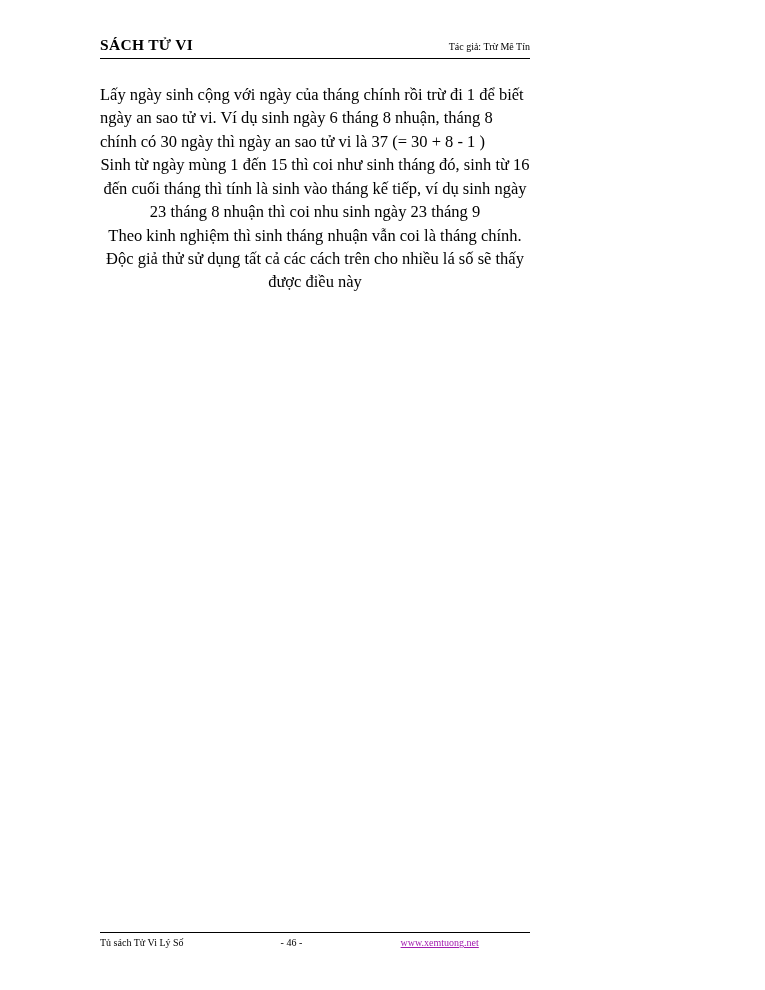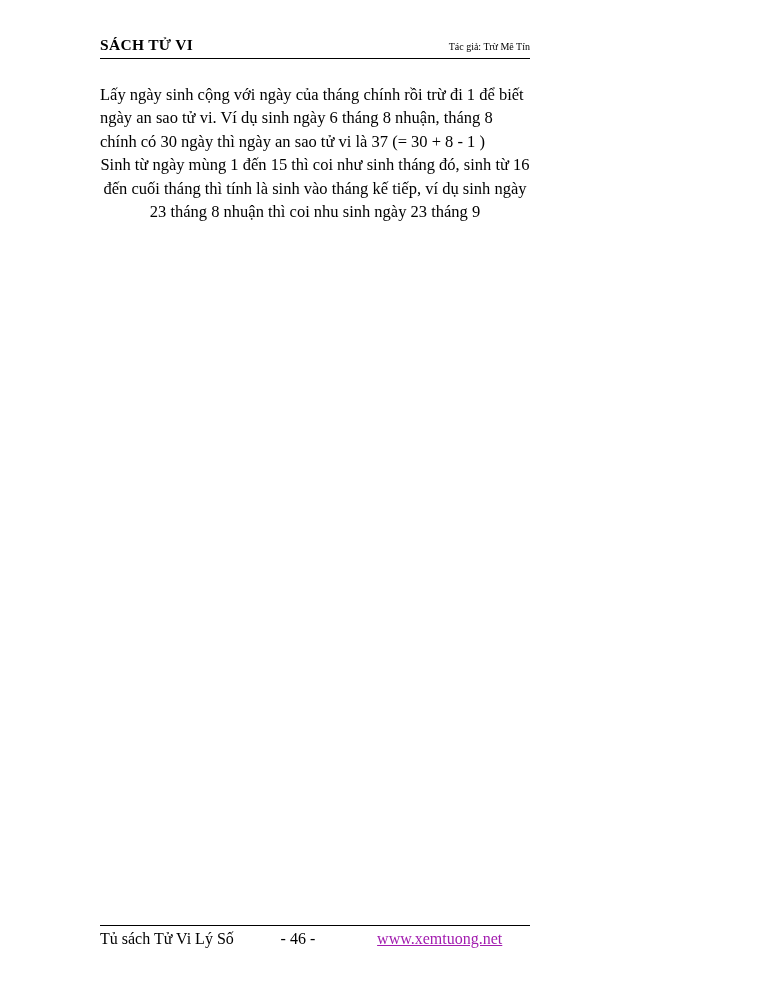--- a/index.html
+++ b/index.html
@@ -66,21 +66,21 @@
   
   .footer {
     position: absolute;
     left: 100px;
     right: 82px;
     bottom: 42px;
     border-top: 1.5px solid #000;
     padding-top: 4px;
     display: flex;
     align-items: baseline;
-    font-size: 16px;
+    font-size: 10px;
     font-family: Liberation Serif, serif;
   }
   .footer-left {
     flex: 0 0 auto;
     width: 42%;
     text-align: left;
   }
   .footer-center {
     flex: 0 0 auto;
     width: 16%;
@@ -103,20 +103,21 @@
   <div class="content-area">
 
     <div class="header">
       <div class="header-left">SÁCH TỬ VI</div>
       <div class="header-right">Tác giả: Trừ Mê Tín</div>
     </div>
 
     <div class="body-text">
       <p class="para">Lấy ngày sinh cộng với ngày của tháng chính rồi trừ đi 1 để biết ngày an sao tử vi. Ví dụ sinh ngày 6 tháng 8 nhuận, tháng 8 chính có 30 ngày thì ngày an sao tử vi là 37 (= 30 + 8 - 1 )</p>
       <p class="para">Sinh từ ngày mùng 1 đến 15 thì coi như sinh tháng đó, sinh từ 16 đến cuối tháng thì tính là sinh vào tháng kế tiếp, ví dụ sinh ngày 23 tháng 8 nhuận thì coi nhu sinh ngày 23 tháng 9</p>
+      <p class="para">Theo kinh nghiệm thì sinh tháng nhuận vẫn coi là tháng chính. Độc giả thử sử dụng tất cả các cách trên cho nhiều lá số sẽ thấy được điều này</p>
     </div>
 
   </div>
 
   <div class="footer">
     <div class="footer-left">Tủ sách Tử Vi Lý Số</div>
     <div class="footer-center">- 46 -</div>
     <div class="footer-right">
       <span class="footer-link">www.xemtuong.net</span>
     </div>

